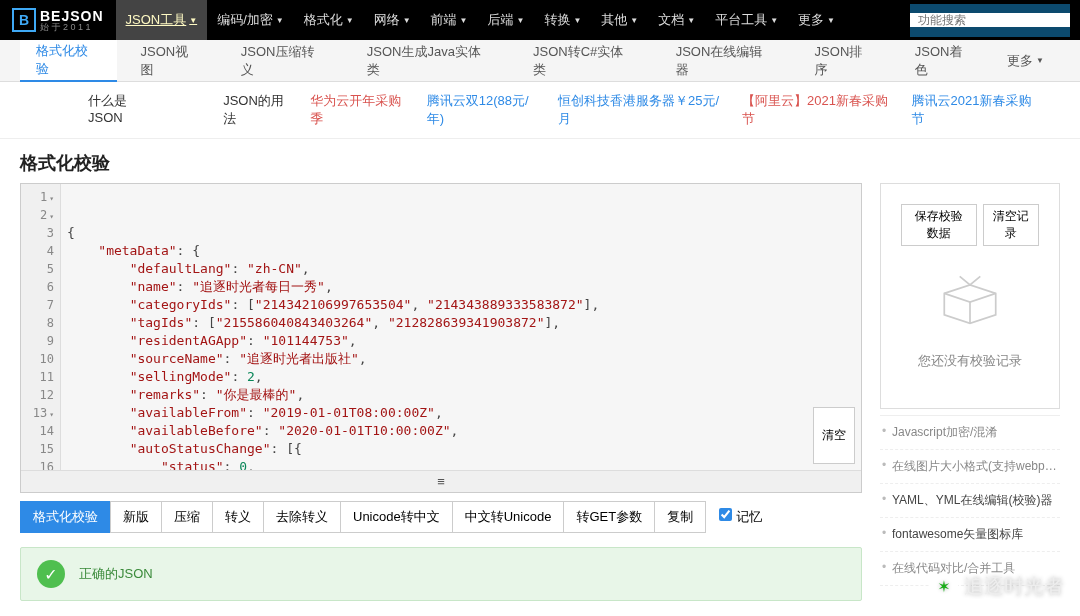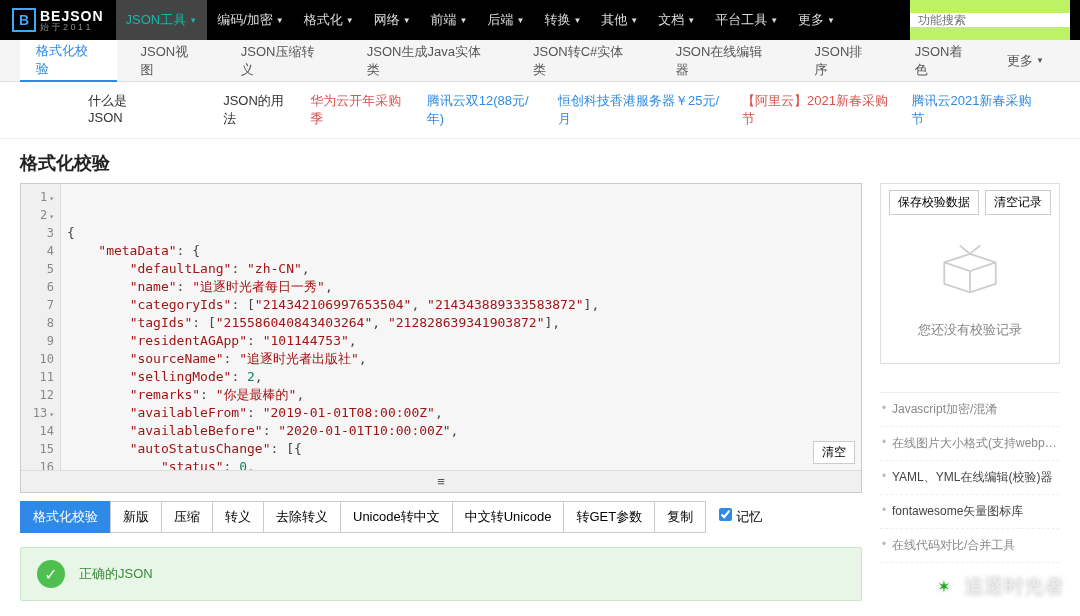--- a/index.html
+++ b/index.html
@@ -8,23 +8,23 @@
 
 .topnav { background: #000; height: 40px; display: flex; align-items: center; color: #ddd; }
 .logo { display: flex; align-items: center; padding: 0 12px; }
 .logo-icon { width: 24px; height: 24px; border: 2px solid #3fa9f5; display: flex; align-items: center; justify-content: center; margin-right: 4px; }
 .logo-icon span { color: #3fa9f5; font-weight: bold; font-size: 14px; }
 .logo-text { display: flex; flex-direction: column; line-height: 1; }
 .logo-main { color: #fff; font-size: 14px; font-weight: bold; letter-spacing: 1px; }
 .logo-sub { color: #888; font-size: 9px; }
 .nav-items { display: flex; flex: 1; }
 .nav-item { padding: 0 10px; height: 40px; display: flex; align-items: center; color: #ddd; cursor: pointer; font-size: 13px; }
-.nav-item.active { background: #444; color: #14b8a6; }
+.nav-item.active { background: #444; color: #fef9c3; text-decoration: underline; }
 .nav-item .caret { margin-left: 3px; font-size: 8px; }
-.search-box { background: #bef264; width: 160px; height: 40px; margin-right: 10px; display: flex; align-items: center; }
+.search-box { background: #0c4a6e; width: 160px; height: 33px; margin-right: 10px; display: flex; align-items: center; }
 .search-box input { border: none; outline: none; width: 100%; padding: 0 8px; font-size: 12px; }
 
 
 .subtabs { background: #f5f5f5; border-bottom: 1px solid #ddd; height: 42px; display: flex; align-items: center; padding: 0 20px; }
 .subtab { padding: 0 16px; height: 42px; display: flex; align-items: center; color: #555; cursor: pointer; }
 .subtab.active { color: #2e8ae6; border-bottom: 2px solid #2e8ae6; background:#fff;}
 .subtab.more .caret { margin-left: 3px; font-size: 8px; }
 
 
 .linkbar { padding: 10px 40px; display: flex; gap: 16px; font-size: 13px; border-bottom:1px solid #eee;}
@@ -46,38 +46,38 @@
 .editor-body { flex: 1; display: flex; overflow: hidden; }
 .gutter { width: 40px; background: #f0f0f0; color: #888; text-align: right; padding: 4px 6px 0 0; font-size: 12px; line-height: 18px; font-family: Consolas, monospace; border-right: 1px solid #ddd; }
 .gutter .ln { height: 18px; }
 .gutter .fold::after { content: "▾"; font-size: 8px; color: #888; margin-left: 2px; }
 .code { flex: 1; padding: 4px 6px 0; font-family: Consolas, monospace; font-size: 13px; line-height: 18px; white-space: pre; position: relative; }
 .code-line { height: 18px; }
 .p { color: #444; } 
 .k { color: #a31515; } 
 .s { color: #a31515; } 
 .n { color: #098658; } 
-.clear-btn { position: absolute; right: 6px; bottom: 6px; background: #fff; border: 1px solid #ccc; padding: 2px 8px; font-size: 12px; cursor: pointer; }
+.clear-btn { position: absolute; right: 6px; bottom: 6px; background: #fff; border: 1px solid #ccc; padding: 19px 8px; font-size: 12px; cursor: pointer; }
 .editor-footer { height: 22px; border-top: 1px solid #ddd; display: flex; align-items: center; justify-content: center; background: #f0f0f0; }
 .editor-footer .menu-icon { font-size: 13px; color: #555; cursor: pointer; }
 
 
 .actions { display: flex; align-items: center; margin-top: 8px; gap: 0; }
 .btn { border: 1px solid #ccc; background: #fff; padding: 6px 12px; font-size: 13px; cursor: pointer; margin-right: -1px; }
 .btn.primary { background: #2e8ae6; color: #fff; border-color: #2e8ae6; }
 .remember { margin-left: 14px; display: flex; align-items: flex-start; gap: 4px; }
 .remember input { accent-color: #2e8ae6; }
 
 
 .result { margin-top: 14px; background: #e8f6e8; border: 1px solid #c8e6c8; padding: 12px 16px; display: flex; align-items: center; gap: 14px; border-radius: 2px; }
 .check-icon { width: 28px; height: 28px; border-radius: 50%; background: #4fbf4f; display: flex; align-items: center; justify-content: center; color: #fff; font-size: 16px; }
 .result-text { color: #3a8a3a; font-size: 13px; }
 
 
-.panel-top { border: 1px solid #ddd; padding: 6px; display: flex; flex-direction: column; align-items: center; gap: 8px; margin-bottom: 28px;}
+.panel-top { border: 1px solid #ddd; padding: 20px; display: flex; flex-direction: column; align-items: center; gap: 8px; margin-bottom: 6px;}
 .panel-top-btns { display: flex; gap: 6px; }
 .small-btn { border: 1px solid #ccc; background: #fff; padding: 3px 8px; font-size: 12px; cursor: pointer; }
 .box-svg { width: 70px; height: 60px; margin-top: 18px; }
 .no-records { color: #888; font-size: 13px; margin: 12px 0 18px; }
 .panel-list { border-top: 1px solid #eee; }
 .panel-list li { list-style: none; padding: 8px 2px; color: #888; font-size: 12px; border-bottom: 1px dashed #eee; position: relative; padding-left: 12px; white-space: nowrap; overflow: hidden; text-overflow: ellipsis;}
 .panel-list li::before { content: "•"; position: absolute; left: 2px; color: #bbb; }
 .panel-list li.dark { color: #444; }
 
 

